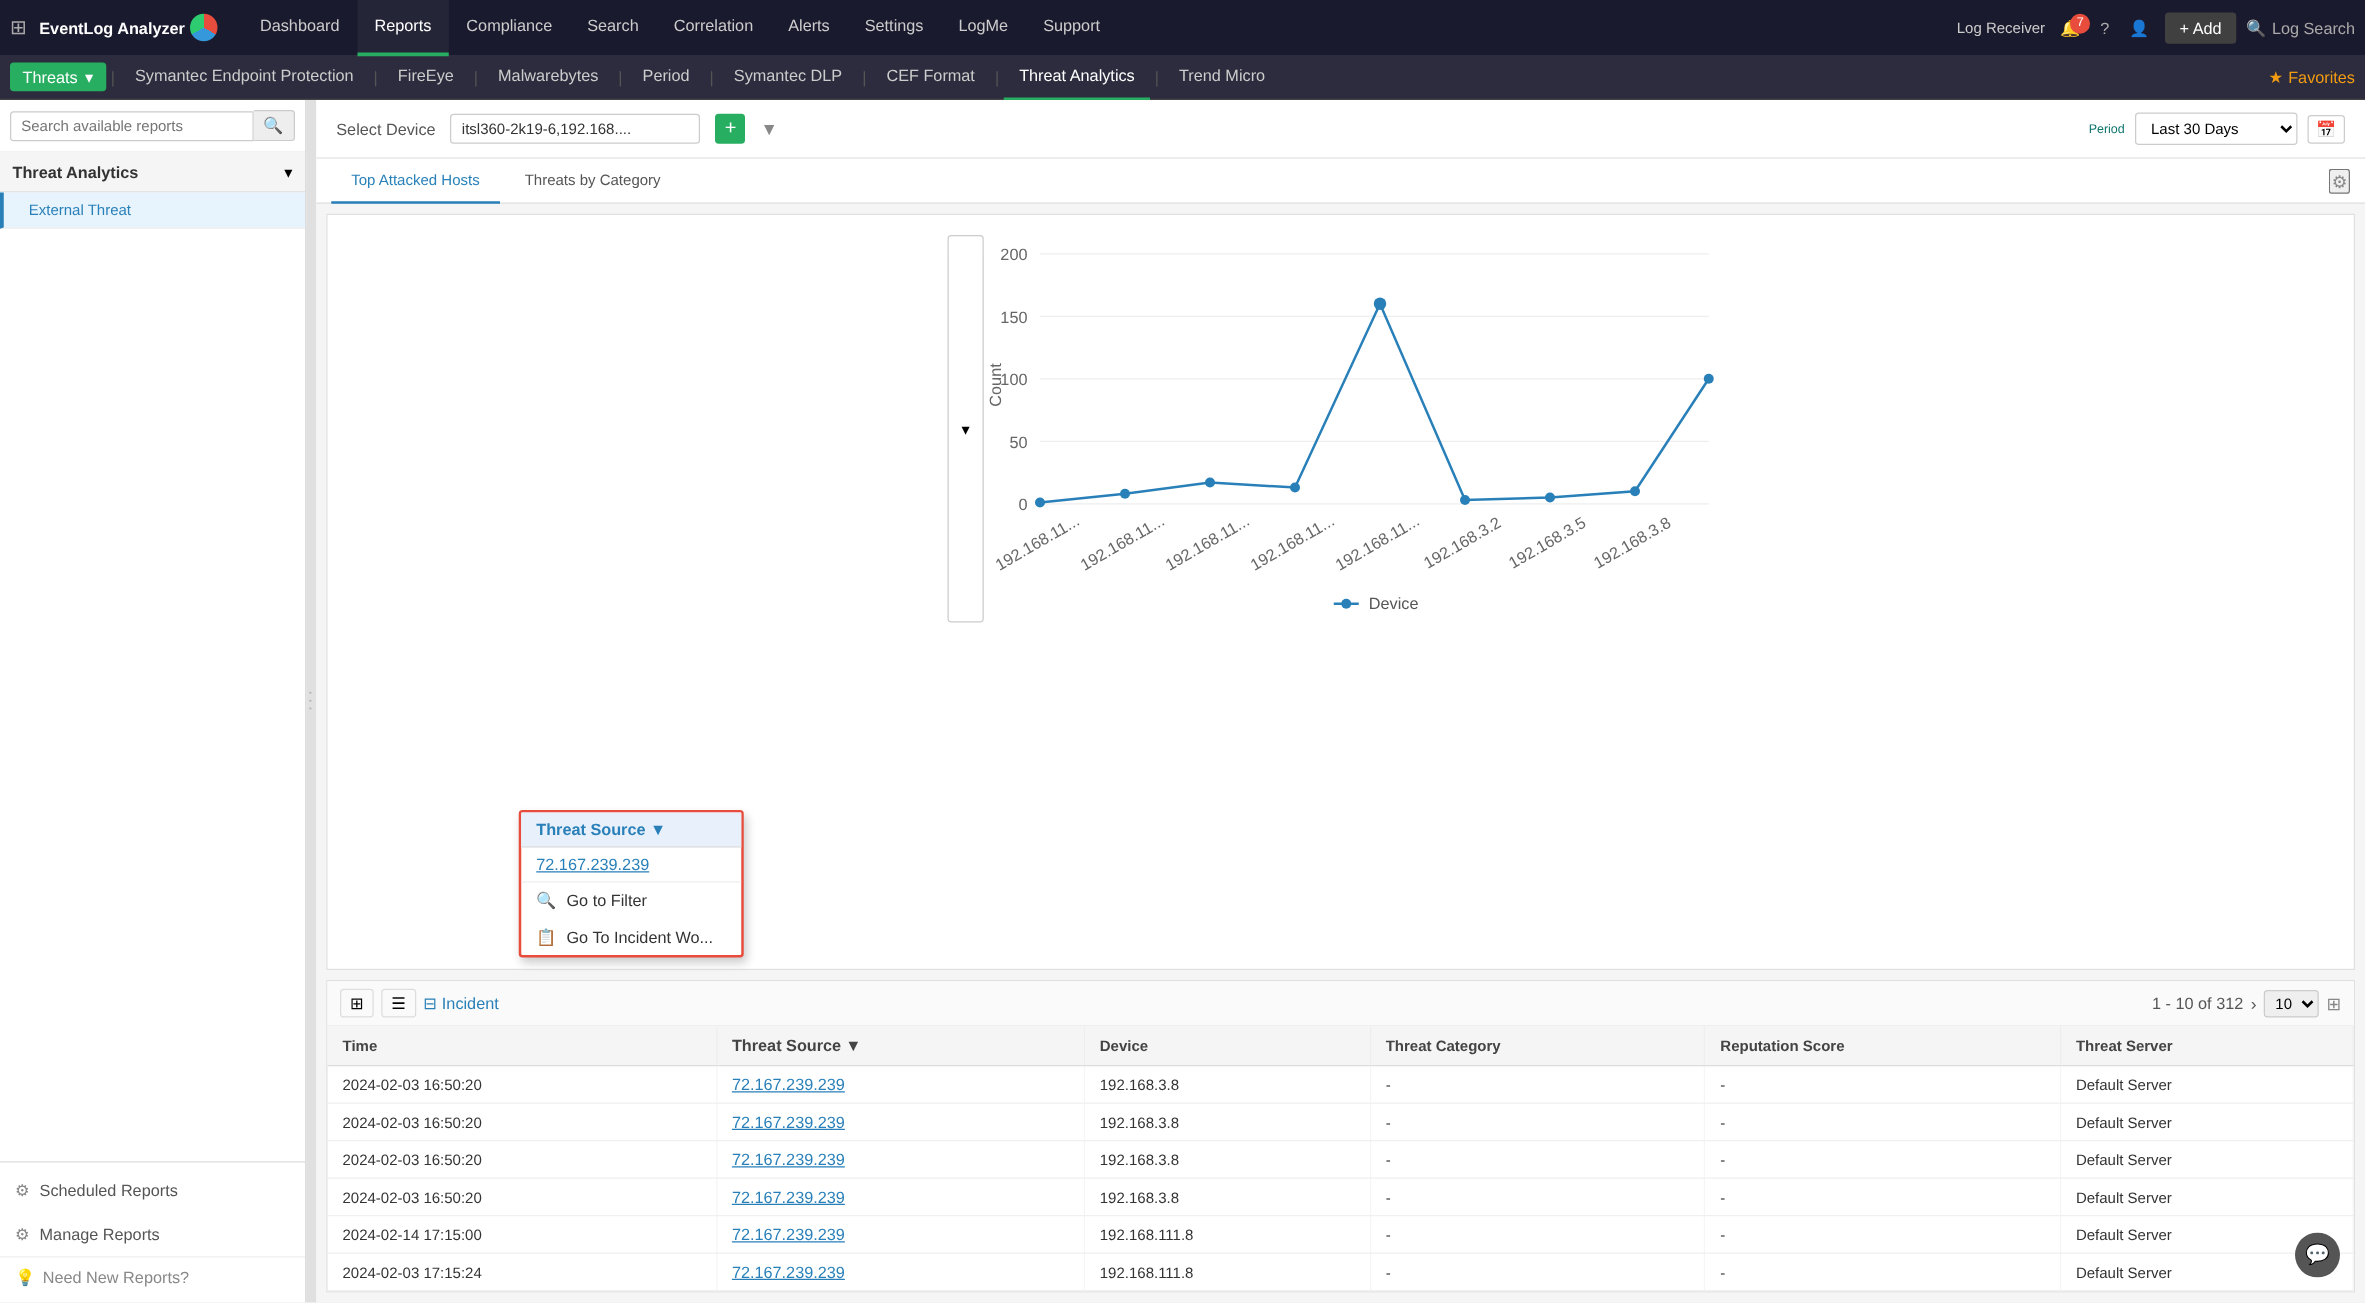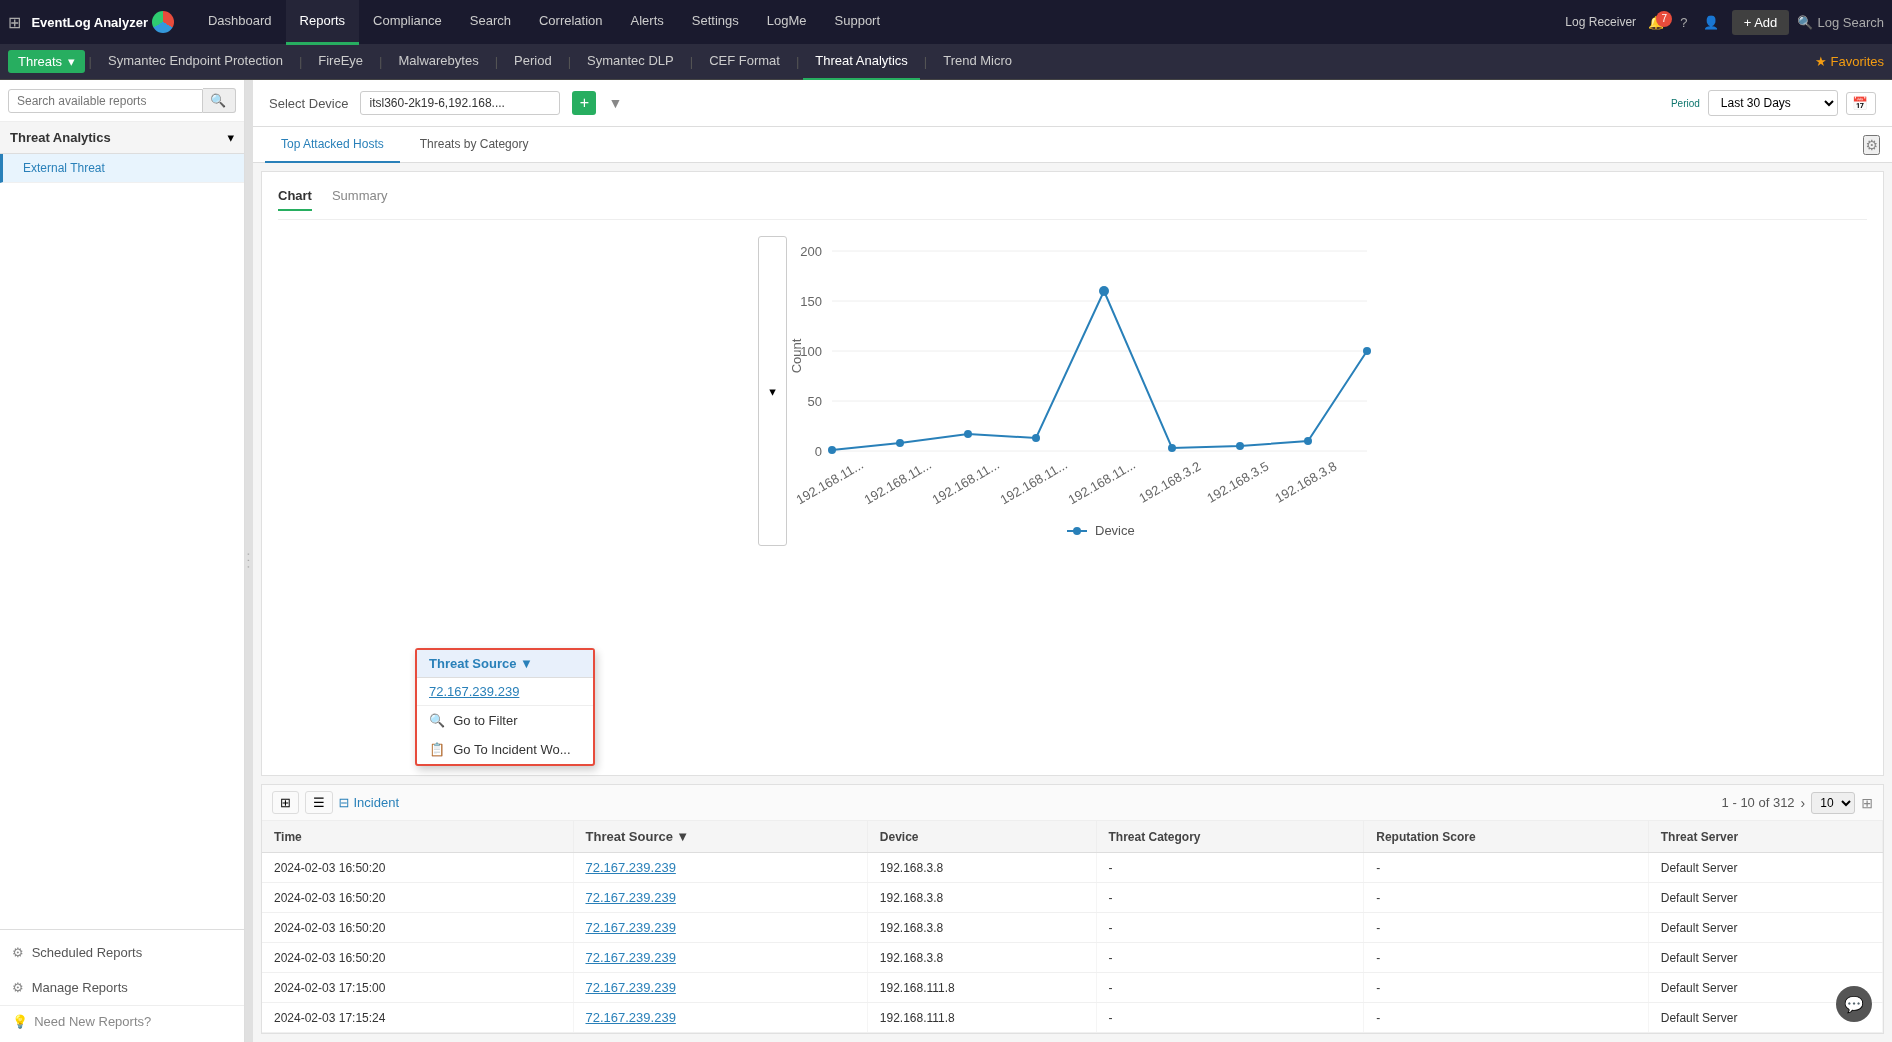--- a/index.html
+++ b/index.html
@@ -344,24 +344,20 @@
       </div>
     </div>
 
     <div class="report-tabs">
       <div class="report-tab active">Top Attacked Hosts</div>
       <div class="report-tab">Threats by Category</div>
       <button class="settings-tab-btn">⚙</button>
     </div>
 
     <div class="chart-area">
-      <div class="chart-tabs">
-        <div class="chart-tab active">Chart</div>
-        <div class="chart-tab">Summary</div>
-      </div>
 
       <div class="chart-wrapper">
         <button class="chart-dropdown-btn">▾</button>
 
         <svg width="600" height="310" style="overflow:visible;">
 
           <text x="35" y="20" font-size="11" fill="#666" text-anchor="end">200</text>
           <text x="35" y="70" font-size="11" fill="#666" text-anchor="end">150</text>
           <text x="35" y="120" font-size="11" fill="#666" text-anchor="end">100</text>
           <text x="35" y="170" font-size="11" fill="#666" text-anchor="end">50</text>
@@ -472,21 +468,21 @@
       <td>2024-02-03 16:50:20</td>
       <td>
         <span class="link-cell">72.167.239.239</span>
       </td>
       <td>192.168.3.8</td>
       <td>-</td>
       <td>-</td>
       <td>Default Server</td>
     </tr>
             <tr>
-      <td>2024-02-03 17:15:00</td>
+      <td>2024-02-14 17:15:00</td>
       <td>
         <span class="link-cell">72.167.239.239</span>
       </td>
       <td>192.168.111.8</td>
       <td>-</td>
       <td>-</td>
       <td>Default Server</td>
     </tr>
             <tr>
       <td>2024-02-03 17:15:24</td>

